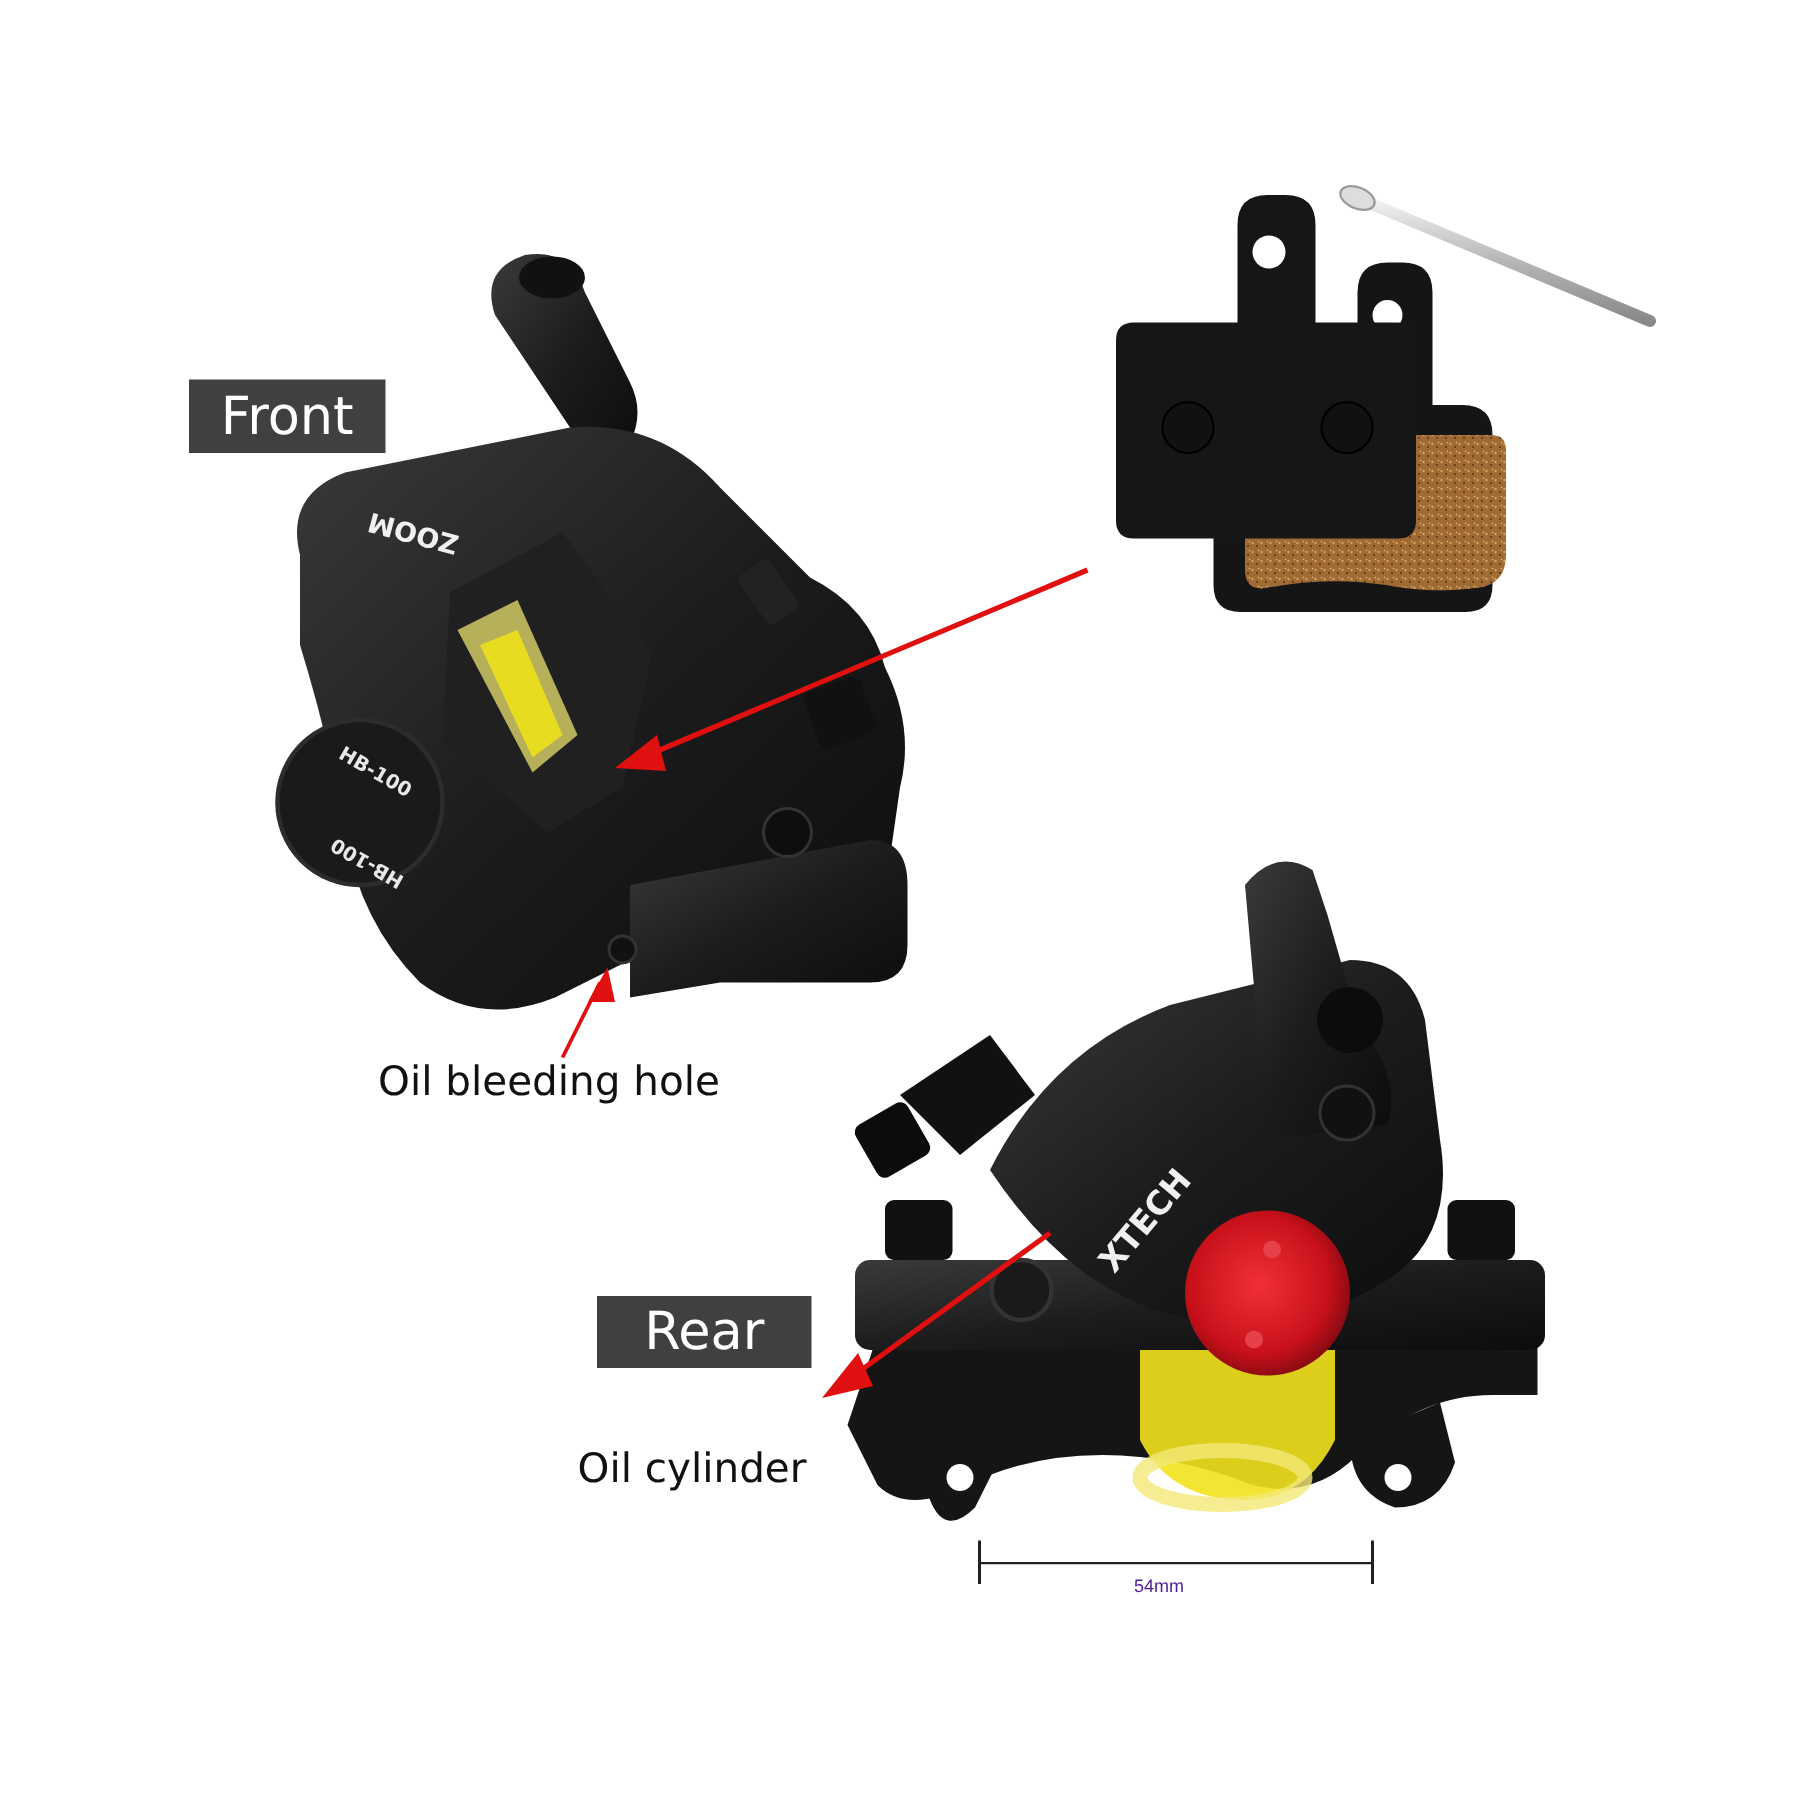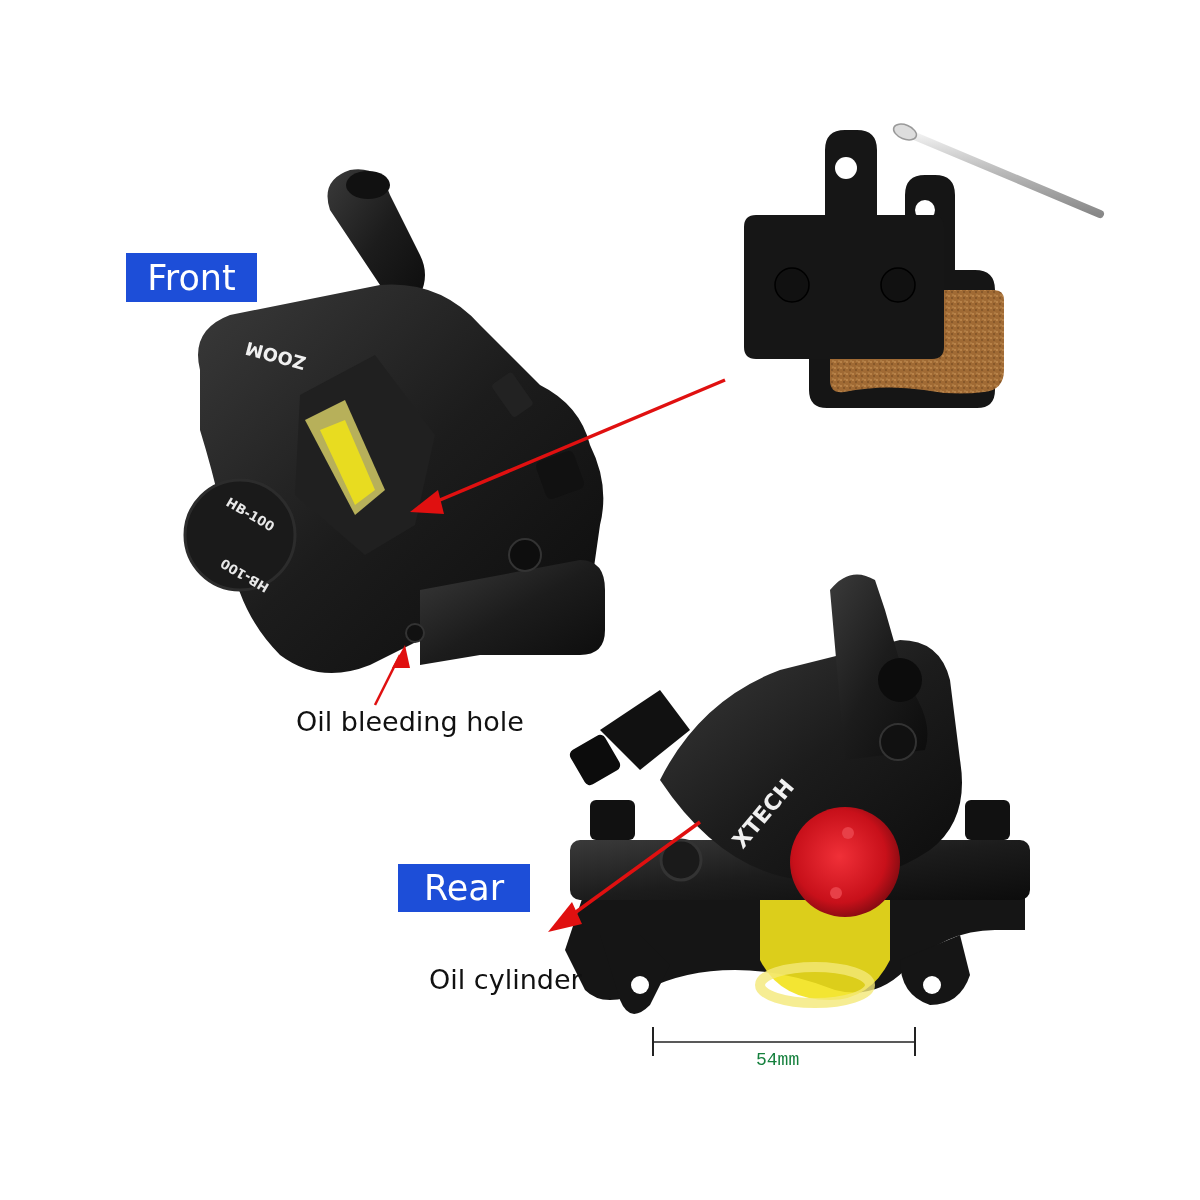--- a/index.html
+++ b/index.html
@@ -1,20 +1,20 @@
 <!DOCTYPE html>
 <html><head>
 <meta charset="utf-8">
 <style>
   html,body{margin:0;padding:0;background:#ffffff;}
   body{width:1200px;height:1200px;position:relative;overflow:hidden;font-family:"DejaVu Sans","Liberation Sans",sans-serif;}
-  .label-box{position:absolute;background:#1d4ed8;color:#fff;font-family:"DejaVu Sans",sans-serif;font-weight:500;display:flex;align-items:center;justify-content:center;}
-  .caption{position:absolute;color:#111;font-family:"DejaVu Sans",sans-serif;white-space:nowrap;margin-left:44px;}
+  .label-box{position:absolute;background:#404040;color:#fff;font-family:"DejaVu Sans",sans-serif;font-weight:500;display:flex;align-items:center;justify-content:center;}
+  .caption{position:absolute;color:#111;font-family:"DejaVu Sans",sans-serif;white-space:nowrap;}
   svg.scene{position:absolute;left:0;top:0;}
-  .dim-text{position:absolute;color:#15803d;font-family:Liberation Mono, monospace;font-size:18px;}
+  .dim-text{position:absolute;color:#4c1d95;font-family:Liberation Sans, sans-serif;font-size:12px;}
 </style>
 </head>
 <body>
 
 <svg class="scene" width="1200" height="1200" viewBox="0 0 1200 1200">
   <defs>
     <linearGradient id="blk" x1="0" y1="0" x2="1" y2="1">
       <stop offset="0" stop-color="#3a3a3a"></stop>
       <stop offset="0.5" stop-color="#1c1c1c"></stop>
       <stop offset="1" stop-color="#0c0c0c"></stop>
@@ -110,16 +110,16 @@
   </g>
 
   <g>
     <line x1="653" y1="1027" x2="653" y2="1056" stroke="#222" stroke-width="2"></line>
     <line x1="915" y1="1027" x2="915" y2="1056" stroke="#222" stroke-width="2"></line>
     <line x1="653" y1="1042" x2="915" y2="1042" stroke="#222" stroke-width="1.5"></line>
   </g>
 </svg>
 
 <div class="label-box" style="left:126px;top:253px;width:131px;height:49px;font-size:35px;">Front</div>
-<div class="label-box" style="left:398px;top:864px;width:132px;height:48px;font-size:35px;">Rear</div>
+<div class="label-box" style="left:398px;top:864px;width:143px;height:48px;font-size:35px;">Rear</div>
 <div class="caption" style="left:252px;top:706px;font-size:27px;">Oil bleeding hole</div>
 <div class="caption" style="left:385px;top:964px;font-size:27px;">Oil cylinder</div>
 <div class="dim-text" style="left:756px;top:1050px;">54mm</div>
 
 </body></html>

